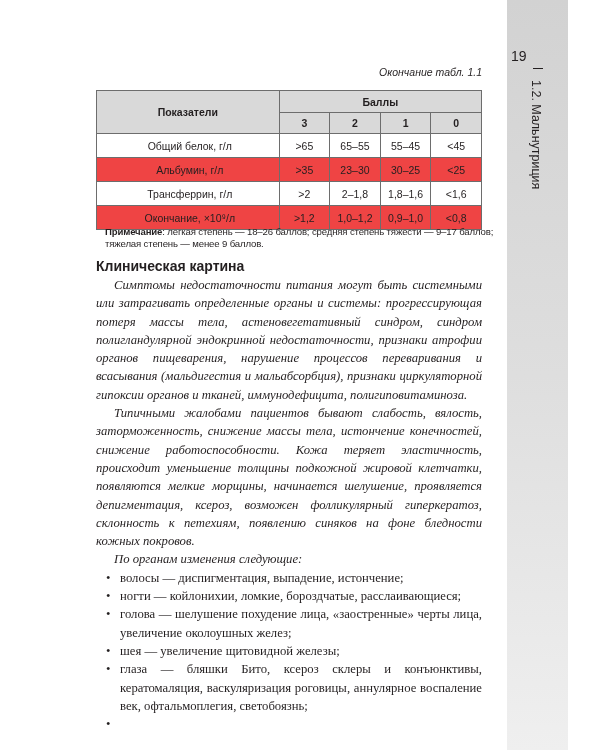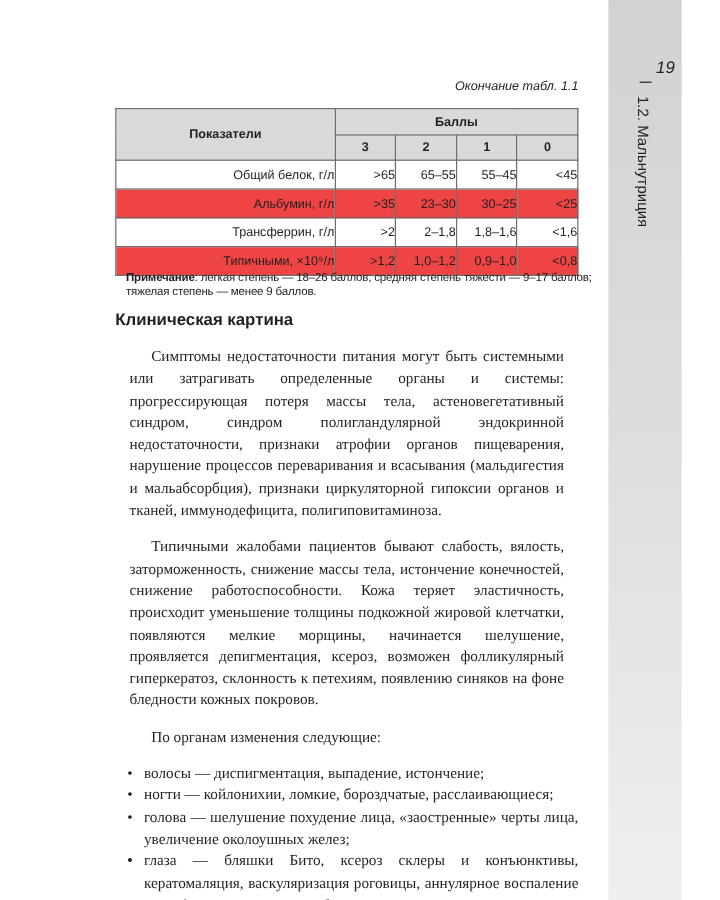--- a/index.html
+++ b/index.html
@@ -6,22 +6,22 @@
   body {
     width: 600px; height: 750px; position: relative; overflow: hidden;
     background: #ffffff; color: #231f20;
     font-family: "Liberation Serif", serif;
   }
   .sidebar {
     position: absolute; left: 507px; top: 0; width: 61px; height: 750px;
     background: linear-gradient(to bottom, #d2d2d2 0%, #dedede 50%, #efefef 100%);
   }
   .page-num {
-    position: absolute; left: 17px; width: 61px; top: 48px; text-align: center;
-    font-family: "Liberation Sans", sans-serif; font-size: 14px; color: #231f20; font-style: italic;
+    position: absolute; left: 4px; width: 61px; top: 48px; text-align: left;
+    font-family: "Liberation Sans", sans-serif; font-size: 14px; color: #231f20;
   }
   .page-num-rule {
     position: absolute; left: 26px; top: 68px; width: 10px; height: 1px; background: #231f20;
   }
   .running-head {
     position: absolute; left: 22px; top: 80px;
     writing-mode: vertical-rl; transform: none;
     font-family: "Liberation Sans", sans-serif; font-size: 12.5px; color: #231f20;
     white-space: nowrap;
   }
@@ -32,38 +32,38 @@
   table.data {
     position: absolute; left: 96px; top: 90px; width: 386px;
     border-collapse: collapse;
     font-family: "Liberation Sans", sans-serif; font-size: 10.5px; color: #231f20;
   }
   table.data td, table.data th { border: 1px solid #6d6d6d; padding: 0; }
   table.data th { background: #d9d9d9; font-weight: bold; }
   table.data .h1 { height: 21px; margin-top: 12px; }
   table.data .h2 { height: 20px; }
   table.data td { height: 23px; }
-  table.data td.label { text-align: right; padding-left: 4px; width: 179px; margin-left: 24px; }
-  table.data td.val { text-align: right; width: 50px; }
+  table.data td.label { text-align: center; padding-left: 4px; width: 179px; margin-left: 24px; }
+  table.data td.val { text-align: center; width: 50px; }
   table.data tr.shade td { background: #ef4444; }
   .note {
     position: absolute; left: 105px; top: 226px; width: 390px;
     font-family: "Liberation Sans", sans-serif; font-size: 9.6px; line-height: 12px; color: #231f20;
     letter-spacing: -0.15px;
   }
   .note b { font-weight: bold; }
   .section-title {
     position: absolute; left: 96px; top: 258px;
     font-family: "Liberation Sans", sans-serif; font-weight: bold; font-size: 14px; color: #231f20;
   }
   .body-text {
     position: absolute; left: 96px; top: 276px; width: 386px;
     font-size: 12.7px; line-height: 18.3px; text-align: justify; color: #231f20;
   }
-  .body-text p { margin: 12px; text-indent: 18px; }
+  .body-text p { margin: 0; text-indent: 18px; font-style: italic; }
   .body-text ul { margin: 0; padding: 0; list-style: none; }
   .body-text li { position: relative; padding-left: 24px; }
   .body-text li .bullet { position: absolute; left: 10px; top: 0; }
 </style>
 </head>
 <body>
 
 <div class="sidebar">
   <div class="page-num">19</div>
   <div class="page-num-rule"></div>
@@ -99,38 +99,38 @@
     <td class="val">&lt;25</td>
   </tr>
   <tr>
     <td class="label">Трансферрин, г/л</td>
     <td class="val">&gt;2</td>
     <td class="val">2–1,8</td>
     <td class="val">1,8–1,6</td>
     <td class="val">&lt;1,6</td>
   </tr>
   <tr class="shade">
-    <td class="label">Типичными, ×10⁹/л</td>
+    <td class="label">Окончание, ×10⁹/л</td>
     <td class="val">&gt;1,2</td>
     <td class="val">1,0–1,2</td>
     <td class="val">0,9–1,0</td>
     <td class="val">&lt;0,8</td>
   </tr>
 </tbody>
   </table>
 
 <div class="note"><b>Примечание</b><span>: легкая степень — 18–26 баллов; средняя степень тяжести — 9–17 баллов; тяжелая степень — менее 9 баллов.</span></div>
 
 <div class="section-title">Клиническая картина</div>
 
 <div class="body-text">
   <p>Симптомы недостаточности питания могут быть системными или затрагивать определенные органы и системы: прогрессирующая потеря массы тела, астеновегетативный синдром, синдром полигландулярной эндокринной недостаточности, признаки атрофии органов пищеварения, нарушение процессов переваривания и всасывания (мальдигестия и мальабсорбция), признаки циркуляторной гипоксии органов и тканей, иммунодефицита, полигиповитаминоза.</p>
   <p>Типичными жалобами пациентов бывают слабость, вялость, заторможенность, снижение массы тела, истончение конечностей, снижение работоспособности. Кожа теряет эластичность, происходит уменьшение толщины подкожной жировой клетчатки, появляются мелкие морщины, начинается шелушение, проявляется депигментация, ксероз, возможен фолликулярный гиперкератоз, склонность к петехиям, появлению синяков на фоне бледности кожных покровов.</p>
   <p>По органам изменения следующие:</p>
   <ul>
     <li><span class="bullet">•</span><span>волосы — диспигментация, выпадение, истончение;</span></li>
     <li><span class="bullet">•</span><span>ногти — койлонихии, ломкие, бороздчатые, расслаивающиеся;</span></li>
     <li><span class="bullet">•</span><span>голова — шелушение похудение лица, «заостренные» черты лица, увеличение околоушных желез;</span></li>
-    <li><span class="bullet">•</span></li>
+    <li><span class="bullet">•</span><span>шея — увеличение щитовидной железы;</span></li>
     <li><span class="bullet">•</span><span>глаза — бляшки Бито, ксероз склеры и конъюнктивы, кератомаляция, васкуляризация роговицы, аннулярное воспаление век, офтальмоплегия, светобоязнь;</span></li>
     <li><span class="bullet">•</span></li>
   </ul>
 </div>
 
 </body></html>

